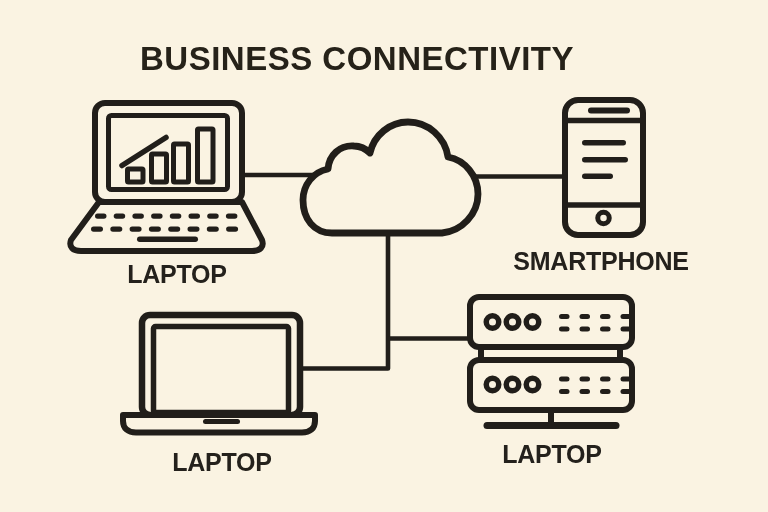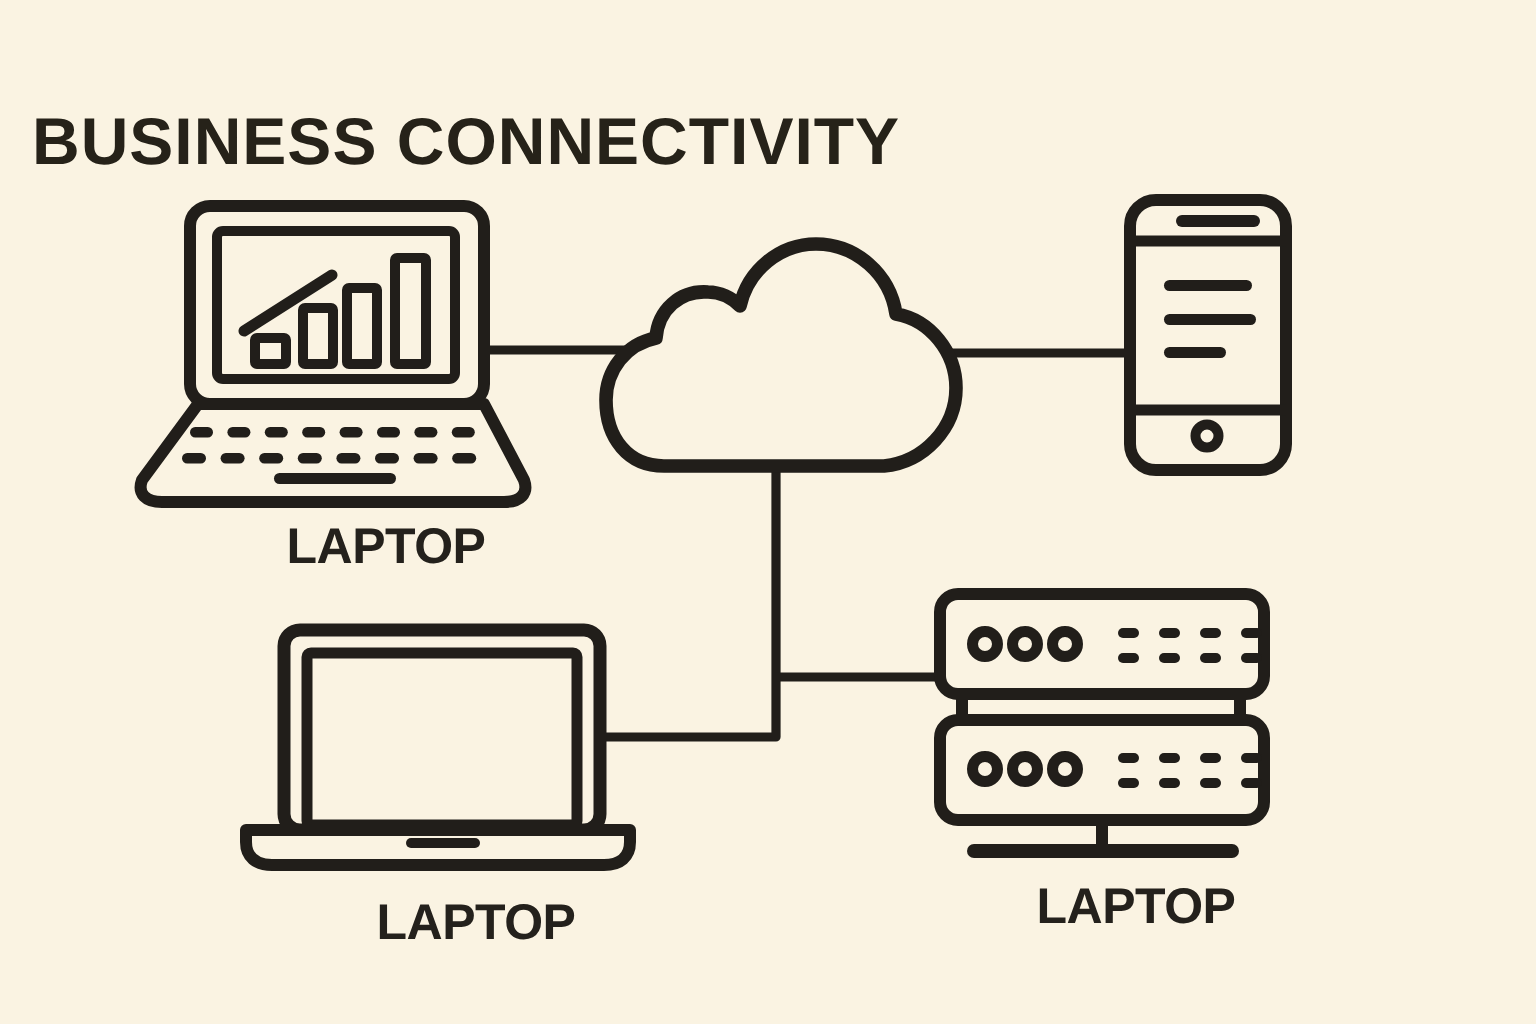--- a/index.html
+++ b/index.html
@@ -6,30 +6,31 @@
   body{
     width:768px;height:512px;overflow:hidden;
     font-family:"Liberation Sans", sans-serif;
     background:#faf3e2;
   }
   .canvas{
     position:relative;width:768px;height:512px;
     background:#faf3e2;
   }
   .title{
-    position:absolute;left:0;top:36px;width:706px;margin:16px;
+    position:absolute;left:0;top:36px;width:706px;margin:4px;
+    text-align:center;
     font-size:33px;line-height:38px;font-weight:bold;
     letter-spacing:.5px;
     color:#262219;
   }
   .diagram-svg{position:absolute;left:0;top:0;width:768px;height:512px;}
   .node-label{
     position:absolute;transform:translate(-50%,-50%);
     font-size:25px;font-weight:bold;letter-spacing:-.25px;
-    color:#24211c;white-space:nowrap;margin-left:16px;
+    color:#24211c;white-space:nowrap;
   }
   .label-laptop-top{left:177px;top:274px;}
   .label-smartphone{left:601px;top:261px;}
   .label-laptop-bottom{left:222px;top:462px;}
   .label-servers{left:552px;top:454px;}
 </style>
 </head>
 <body>
 
 <div class="canvas">
@@ -140,16 +141,17 @@
         <rect x="579.5" y="389" width="10.5" height="5" rx="2.5"></rect>
         <rect x="600" y="389" width="10.5" height="5" rx="2.5"></rect>
         <rect x="620.5" y="389" width="10.5" height="5" rx="2.5"></rect>
       </g>
       <line x1="551" y1="410" x2="551" y2="424" stroke-width="6"></line>
       <line x1="487" y1="425.5" x2="616" y2="425.5" stroke-width="7" stroke-linecap="round"></line>
     </g>
   </svg>
 
   <div class="node-label label-laptop-top">LAPTOP</div>
+  <div class="node-label label-smartphone">SMARTPHONE</div>
   <div class="node-label label-laptop-bottom">LAPTOP</div>
   <div class="node-label label-servers">LAPTOP</div>
 
 </div>
 
 </body></html>

